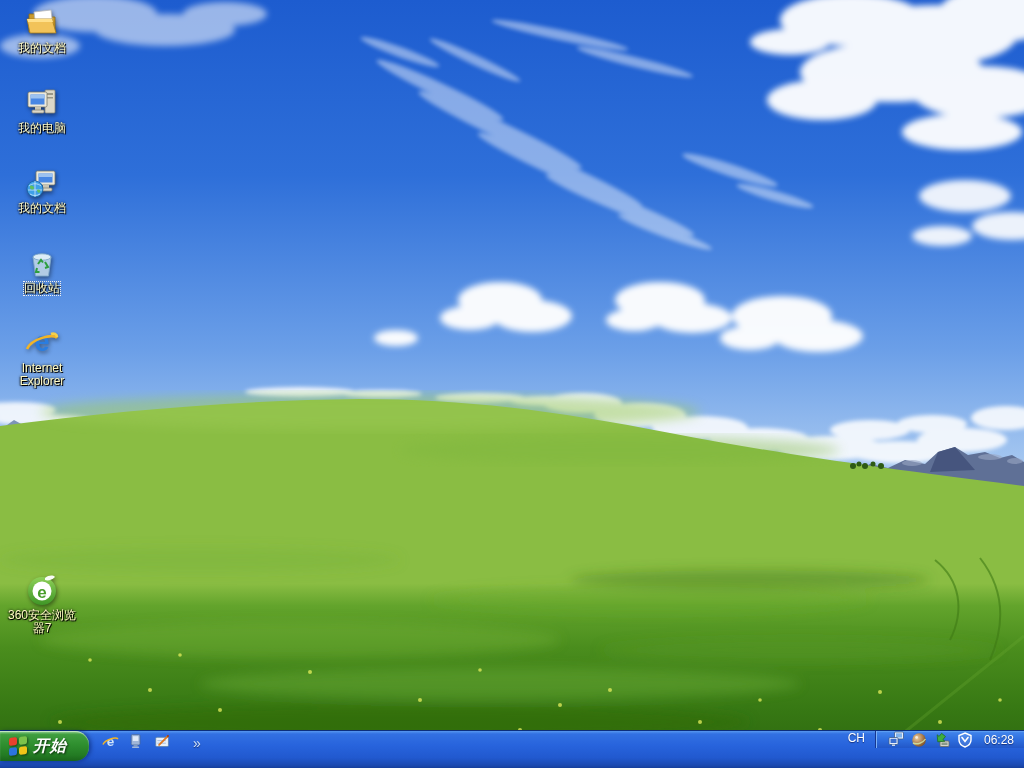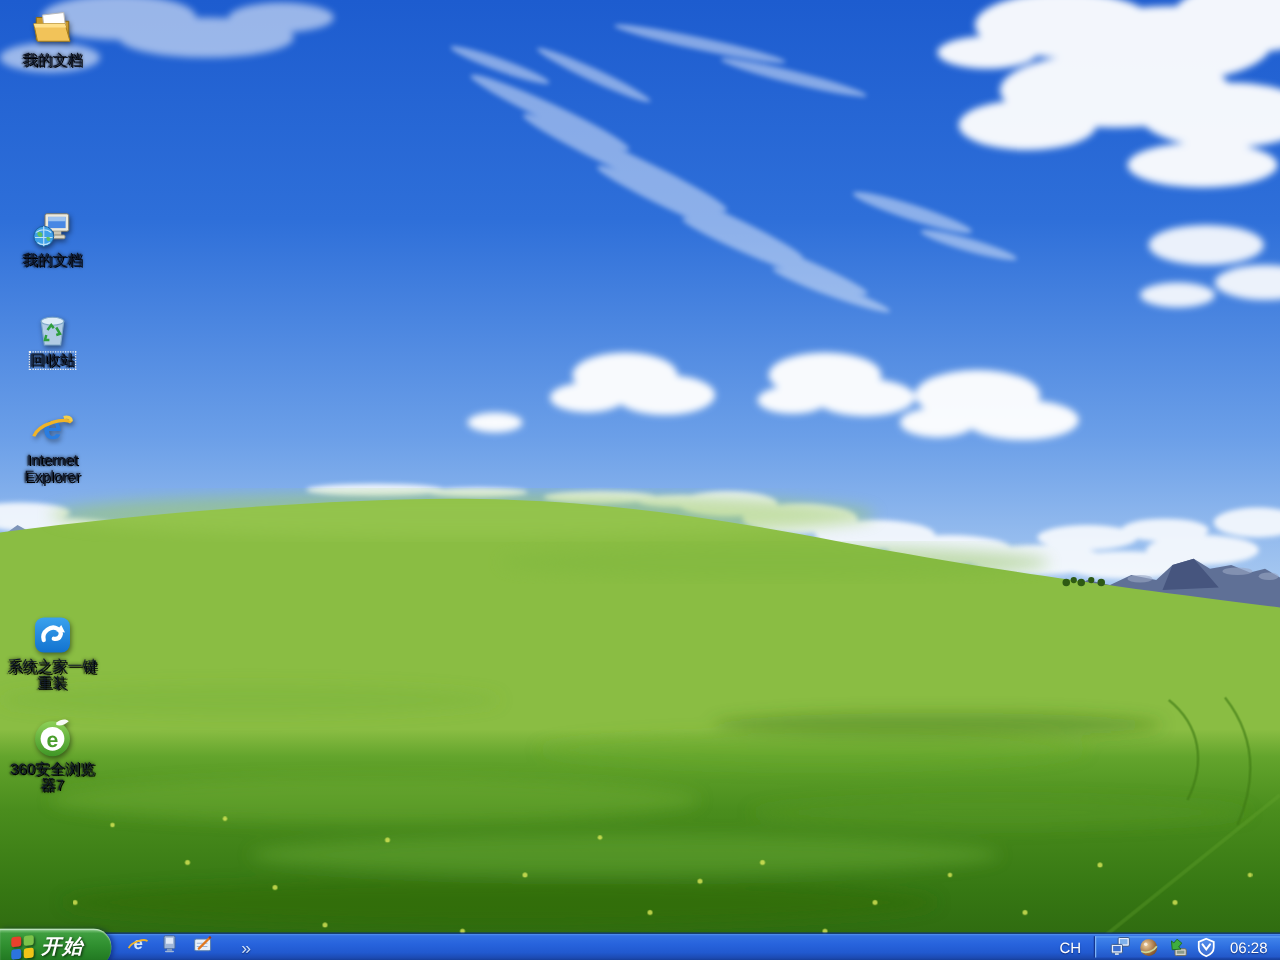--- a/index.html
+++ b/index.html
@@ -7,25 +7,25 @@
   .desktop{position:relative;width:1024px;height:768px;overflow:hidden;background:#3a76dd;}
   .wallpaper{position:absolute;left:0;top:0;width:1024px;height:768px;display:block;}
 
   
   .icons{position:absolute;left:0;top:0;width:86px;height:738px;}
   .desk-icon{position:absolute;left:2px;width:80px;display:flex;flex-direction:column;
     align-items:center;cursor:default;}
   .desk-icon .ico{width:34px;height:34px;display:flex;align-items:center;justify-content:center;
     filter:drop-shadow(1px 2px 2px rgba(0,0,0,.45));}
   .desk-icon .lbl{margin-top:2px;max-width:80px;text-align:center;font-size:12px;line-height:13px;
-    color:#0f172a;text-shadow:1px 1px 0 #000,0 0 3px #000,-1px 1px 1px rgba(0,0,0,.5);}
+    color:#fef9c3;text-shadow:1px 1px 0 #000,0 0 3px #000,-1px 1px 1px rgba(0,0,0,.5);}
   .desk-icon .lbl.selected{outline:1px dotted #efefef;outline-offset:0;}
 
   
-  .taskbar{position:absolute;left:0;bottom:0;width:1024px;height:22px;display:flex;align-items:center;
+  .taskbar{position:absolute;left:0;bottom:0;width:1024px;height:38px;display:flex;align-items:flex-start;
     background:linear-gradient(180deg,#5797f0 0%,#3270e2 8%,#2763dc 40%,#2159cf 72%,#1c4ab2 92%,#163f9b 100%);
     border-top:1px solid #0c2e7c;box-sizing:border-box;z-index:5;}
   .start{display:flex;align-items:center;gap:5px;padding:0 22px 0 8px;margin:0;height:30px;
     background:linear-gradient(180deg,#8fd18f 0%,#3f9e3f 12%,#2f8f2f 45%,#237b23 80%,#1a651a 100%);
     border-radius:0 14px 14px 0;box-shadow:inset 0 1px 1px rgba(255,255,255,.55),2px 0 4px rgba(0,20,80,.5);
     cursor:pointer;}
   .start-txt{color:#fff;font-size:16px;font-style:italic;font-weight:bold;
     text-shadow:1px 1px 2px rgba(0,0,0,.65);letter-spacing:1px;}
   .flag{display:flex;filter:drop-shadow(1px 1px 1px rgba(0,0,0,.5));}
   .ql{display:flex;align-items:center;margin-left:10px;gap:4px;}
@@ -212,20 +212,35 @@
         <svg width="34" height="34" viewBox="0 0 34 34">
           <polygon points="4,8 13,8 16,11 30,11 30,26 4,26" fill="#c9992d" stroke="#8c6a14" stroke-width=".8"></polygon>
           <polygon points="9,6 26,4 28,21 11,23" fill="#ffffff" stroke="#b9b9b9" stroke-width=".8"></polygon>
           <polygon points="2,13 27,13 31,27 5,27" fill="#f2c359" stroke="#a87f1c" stroke-width=".8"></polygon>
           <polygon points="2,13 27,13 28,16 3,16" fill="#ffe08a"></polygon>
         </svg>
       </div>
       <div class="lbl">我的文档</div>
     </div>
 
+    <div class="desk-icon" style="top:86px">
+      <div class="ico">
+        <svg width="34" height="34" viewBox="0 0 34 34">
+          <rect x="20" y="4" width="10" height="23" rx="1" fill="#dcd8c8" stroke="#8a8878" stroke-width=".8"></rect>
+          <rect x="22" y="7" width="6" height="2" fill="#9a9888"></rect>
+            <rect x="22" y="11" width="6" height="1.5" fill="#9a9888"></rect>
+          <rect x="3" y="6" width="19" height="15" rx="1.5" fill="#ece9dc" stroke="#7a786a" stroke-width=".8"></rect>
+          <rect x="5.5" y="8.5" width="14" height="10" fill="#4887e4"></rect>
+          <rect x="5.5" y="8.5" width="14" height="4" fill="#9cc2f0"></rect>
+          <rect x="10" y="21" width="6" height="3" fill="#c9c5b4"></rect>
+          <rect x="7" y="24" width="12" height="3" rx="1" fill="#dcd8c8" stroke="#8a8878" stroke-width=".8"></rect>
+        </svg>
+      </div>
+      <div class="lbl">我的电脑</div>
+    </div>
 
     <div class="desk-icon" style="top:166px">
       <div class="ico">
         <svg width="34" height="34" viewBox="0 0 34 34">
           <rect x="11" y="5" width="19" height="14" rx="1.5" fill="#ece9dc" stroke="#7a786a" stroke-width=".8"></rect>
           <rect x="13.5" y="7.5" width="14" height="9" fill="#4887e4"></rect>
           <rect x="13.5" y="7.5" width="14" height="3.5" fill="#9cc2f0"></rect>
           <rect x="18" y="19" width="6" height="3" fill="#c9c5b4"></rect>
           <rect x="15" y="22" width="12" height="3" rx="1" fill="#dcd8c8" stroke="#8a8878" stroke-width=".8"></rect>
           <circle cx="10" cy="23" r="8" fill="#3fa0e8" stroke="#1a5f9e" stroke-width=".8"></circle>
@@ -252,36 +267,20 @@
         <svg width="34" height="34" viewBox="0 0 34 34">
           <text x="17" y="25" font-size="27" font-weight="bold" text-anchor="middle" font-family="Liberation Sans, sans-serif" fill="#2a7de0">e</text>
           <path d="M2,23 C6,13 28,7 32,12" stroke="#f0b428" stroke-width="2.6" fill="none"></path>
           <path d="M26,8 C29,7 32,8 32,11" stroke="#f5cf4a" stroke-width="2.6" fill="none"></path>
         </svg>
       </div>
       <div class="lbl">Internet Explorer</div>
     </div>
 
 
-    <div class="desk-icon" style="top:491px">
-      <div class="ico">
-        <svg width="34" height="34" viewBox="0 0 34 34">
-          <defs>
-              <linearGradient id="szg" x1="0" y1="0" x2="0" y2="1">
-            <stop offset="0" stop-color="#3aa2ee"></stop>
-                <stop offset="1" stop-color="#1272cf"></stop>
-              </linearGradient>
-            </defs>
-          <rect x="3" y="3" width="28" height="28" rx="7" fill="url(#szg)"></rect>
-          <path d="M10,21 C8,14 16,9 21,12 C26,15 23,21 18,20" stroke="#ffffff" stroke-width="3.4" fill="none" stroke-linecap="round"></path>
-          <polygon points="24,9 27,15 20,14" fill="#ffffff"></polygon>
-        </svg>
-      </div>
-      <div class="lbl">系统之家一键重装</div>
-    </div>
 
     <div class="desk-icon" style="top:573px">
       <div class="ico">
         <svg width="34" height="34" viewBox="0 0 34 34">
           <defs>
               <linearGradient id="g360" x1="0" y1="0" x2="0" y2="1">
             <stop offset="0" stop-color="#8ed058"></stop>
                 <stop offset="1" stop-color="#3f9626"></stop>
               </linearGradient>
             </defs>

